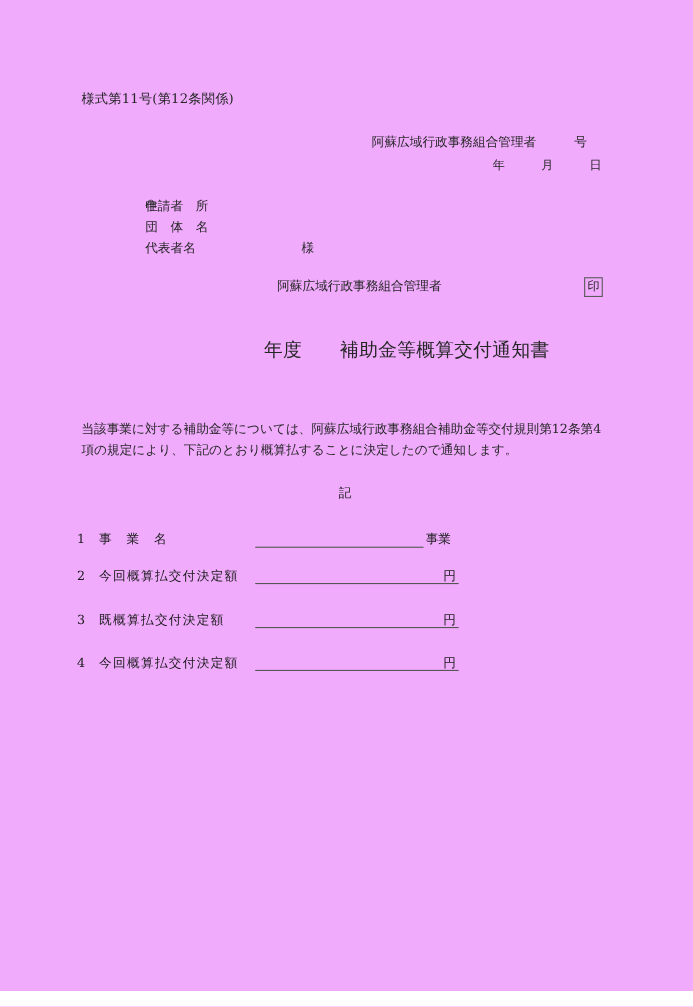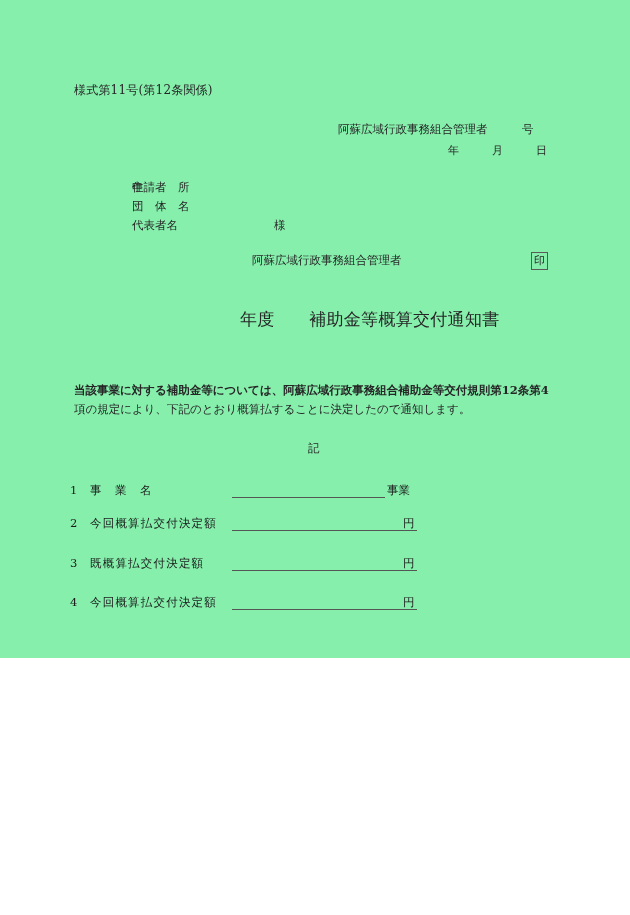--- a/index.html
+++ b/index.html
@@ -7,22 +7,22 @@
     padding: 0;
     background: #ffffff;
   }
   body {
     font-family: "DejaVu Serif", "Liberation Serif", serif;
     color: #1a1a1a;
   }
   .page {
     position: relative;
     width: 630px;
-    height: 658px;
-    background: #86efac;
+    height: 901px;
+    background: #f0abfc;
     overflow: hidden;
   }
   .ln {
     position: absolute;
     white-space: pre;
     font-size: 11.5px;
     line-height: 1.0;
     color: #262626;
   }
 
@@ -83,21 +83,21 @@
   
   .doc-title {
     left: 240px;
     top: 311px;
     font-size: 17px;
     letter-spacing: 0.3px;
   }
 
   
   .body-l1 { left: 133px; top: 366px; }
-  .body-l2 { left: 74px;  top: 385px; font-weight: bold; }
+  .body-l2 { left: 74px;  top: 385px; }
   .body-l3 { left: 74px;  top: 404px; }
 
   
   .ki-mark {
     left: 308px;
     top: 443px;
     font-size: 11.5px;
   }
 
   

